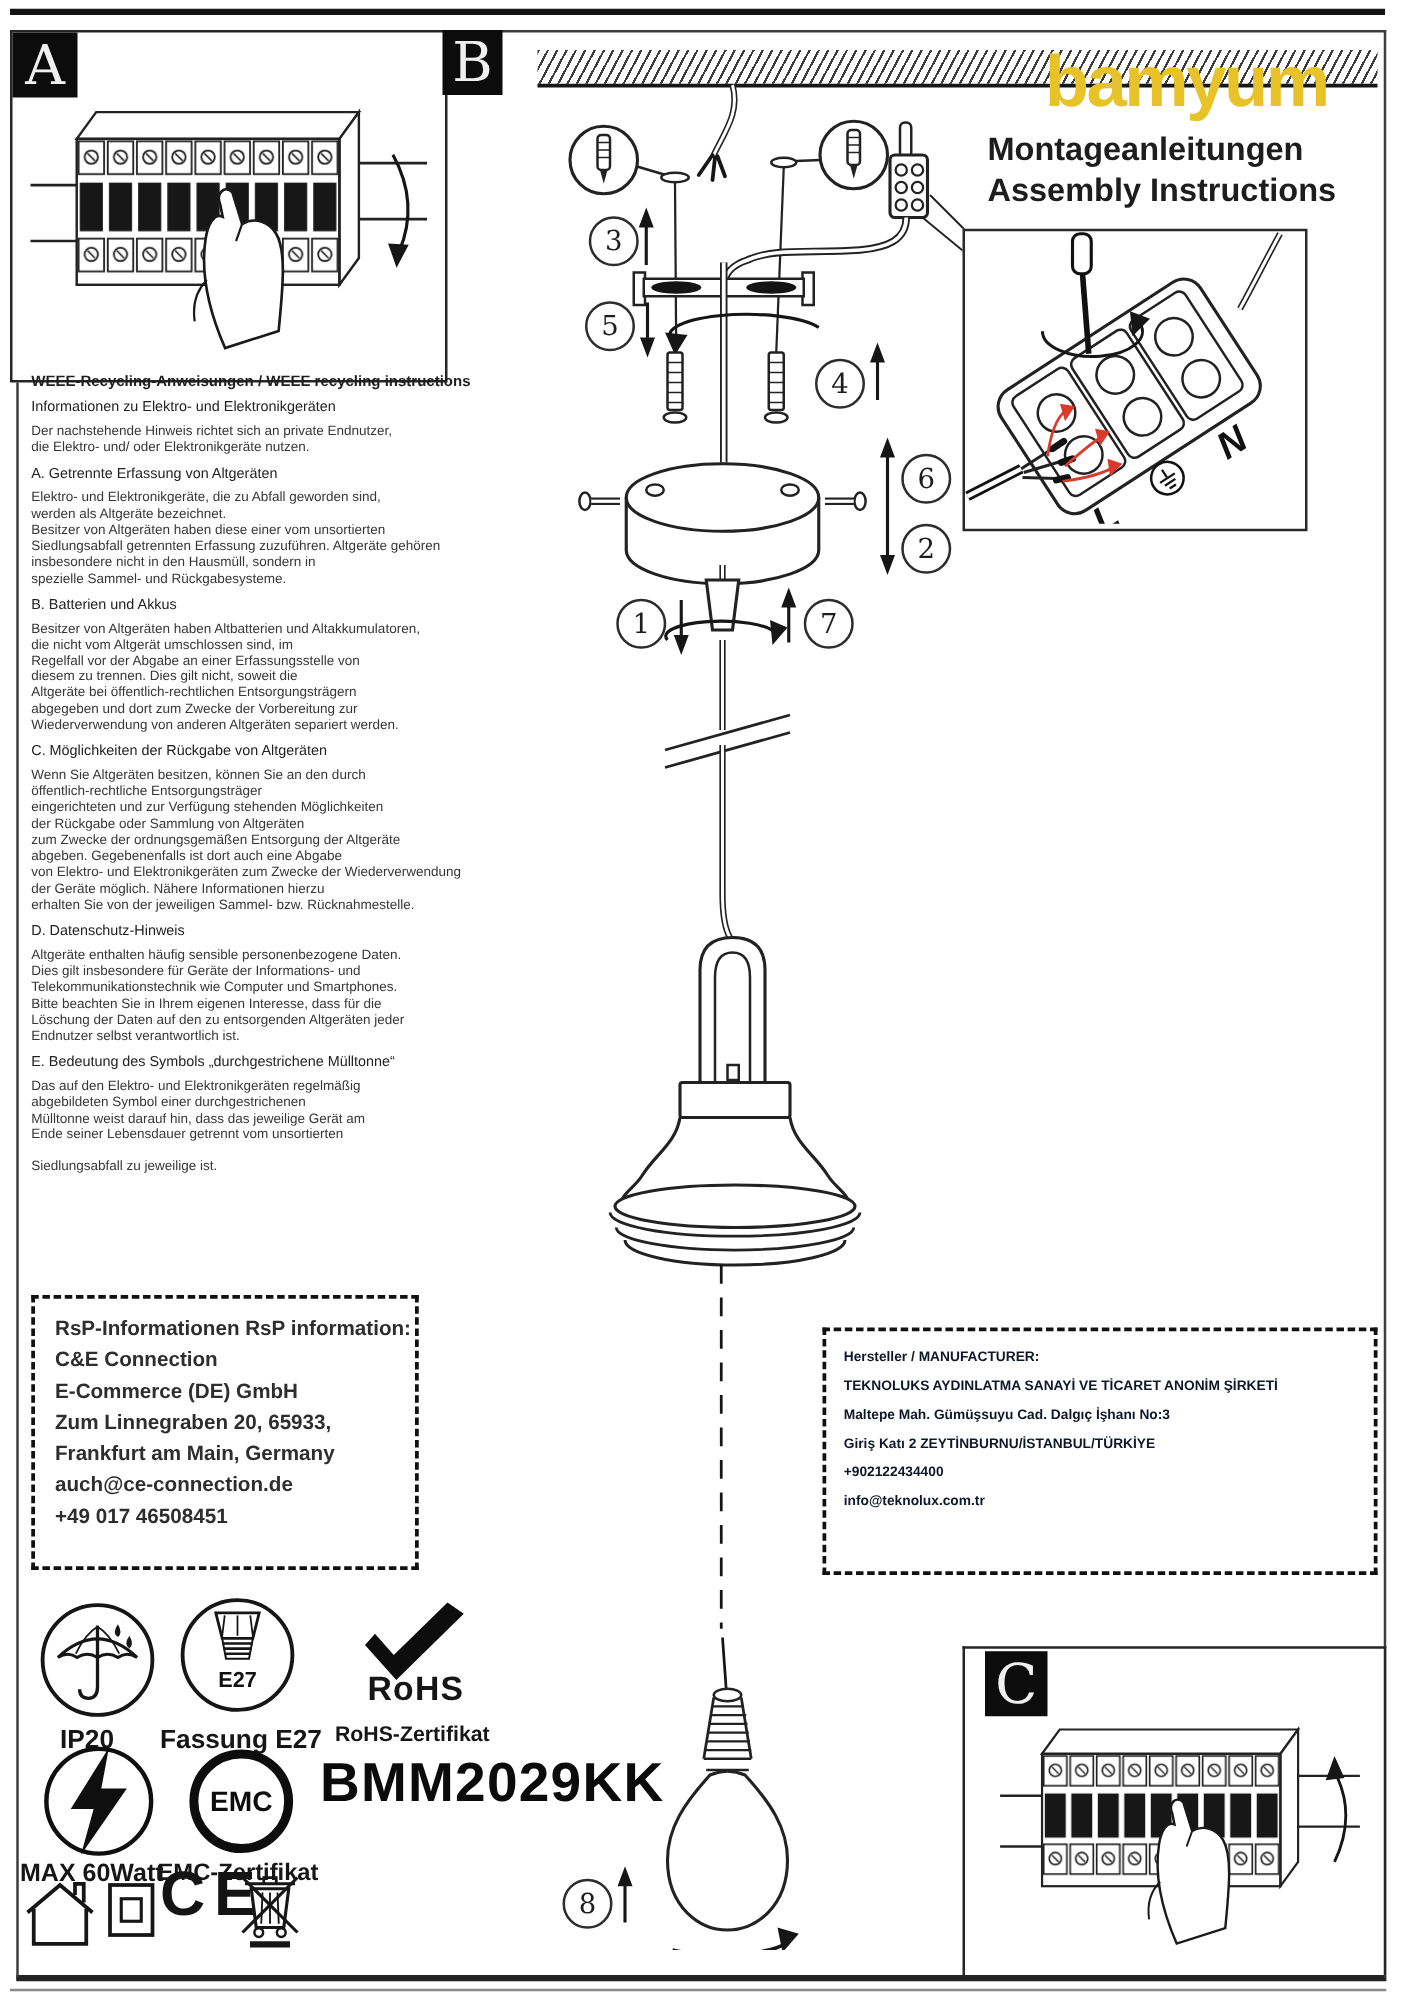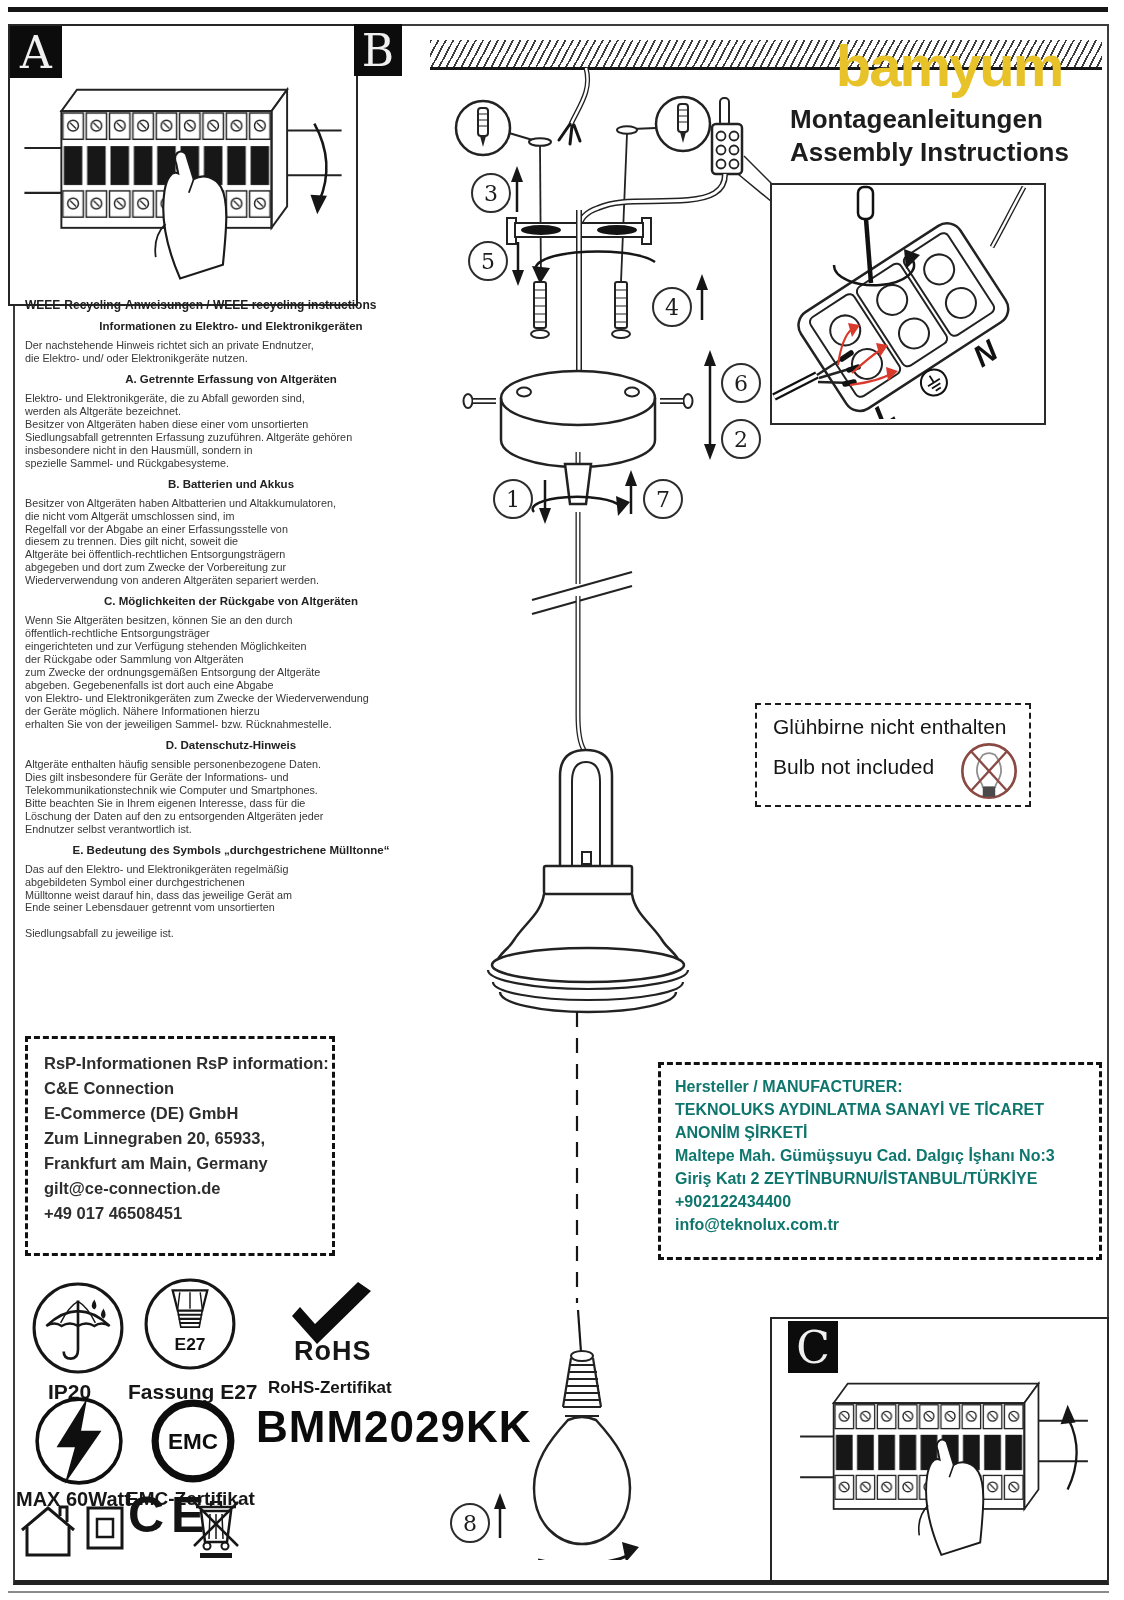--- a/index.html
+++ b/index.html
@@ -15,29 +15,29 @@
     justify-content:center;}
   .hatch{position:absolute;left:430px;top:40px;width:672px;height:27px;
     border-bottom:3px solid #161616;
     background:repeating-linear-gradient(118deg,#3c3c3c 0 1.7px,transparent 1.7px 6.6px);}
   .brand{position:absolute;left:796px;top:32px;width:306px;text-align:center;
     font-weight:700;font-size:58px;letter-spacing:-2px;color:#e8c229;}
   .subtle{position:absolute;width:320px;text-align:left;font-weight:700;
     font-size:26px;color:#1d1d1d;letter-spacing:0;}
   .weee{position:absolute;left:25px;top:298px;width:412px;}
   .w-head{font-size:12px;font-weight:700;color:#1f1f1f;margin-bottom:8px;}
-  .w-title{font-size:11.5px;font-weight:700;color:#222;margin:8px 0 7px;text-align:center;}
+  .w-title{font-size:11.5px;font-weight:400;color:#222;margin:8px 0 7px;}
   .w-body{font-size:10.8px;line-height:1.2;color:#373737;white-space:pre-line;}
   .w-tail{font-size:10.8px;color:#373737;margin-top:13px;}
   .step{position:absolute;width:36px;height:36px;border:2px solid #2d2d2d;border-radius:50%;
     font-family:"DejaVu Serif",serif;font-size:22px;color:#1d1d1d;display:flex;
     align-items:center;justify-content:center;background:rgba(255,255,255,.0);}
   .dashbox{position:absolute;border:3px dashed #111;background:#fff;}
   .rsp-line{font-size:16.5px;font-weight:700;color:#2e2e2e;line-height:25px;}
-  .man-line{font-size:16px;font-weight:700;color:#0f766e;line-height:23px;}
+  .man-line{font-size:11px;font-weight:700;color:#0f172a;line-height:23px;}
   .note-line{font-size:21px;font-weight:500;color:#161616;}
   .cert-label{position:absolute;font-weight:700;color:#161616;}
   .model{position:absolute;left:256px;top:1402px;font-size:44px;font-weight:700;
     color:#0b0b0b;letter-spacing:1px;}
   .ce-text{position:absolute;left:128px;top:1486px;font-size:50px;font-weight:700;
     letter-spacing:7px;color:#141414;}
   svg{display:block;}
   .nofit{pointer-events:none;}
 </style>
 </head>
@@ -307,39 +307,28 @@
         <path d="M 78,200 Q 108,196 120,188"></path>
       </g>
       <g fill="#d93a2c">
         <polygon points="76,138 88,140 80,152"></polygon>
         <polygon points="104,158 116,160 108,172"></polygon>
         <polygon points="114,182 126,186 116,196"></polygon>
       </g>
     </svg>
   </div>
 
-  <div class="abs" style="left:755px;top:703px;width:272px;height:100px;border:2.5px dashed #1c1c1c;background:#fff;">
-    <div class="note-line abs" style="left:16px;top:10px;">Glühbirne nicht enthalten</div>
-    <div class="note-line abs" style="left:16px;top:50px;">Bulb not included</div>
-    <svg class="abs" style="left:198px;top:34px;" width="68" height="64" viewBox="0 0 74 72">
-      <circle cx="37" cy="36" r="30" fill="none" stroke="#8a4a43" stroke-width="3"></circle>
-      <path d="M 30,18 C 24,26 22,32 24,40 C 26,48 30,50 30,54 L 44,54 C 44,50 48,48 50,40 C 52,32 50,26 44,18 Q 37,14 30,18 Z" fill="none" stroke="#8f8f8f" stroke-width="2"></path>
-      <rect x="30" y="54" width="14" height="11" fill="#4a4a4a"></rect>
-      <line x1="16" y1="13" x2="58" y2="59" stroke="#8a4a43" stroke-width="2.6"></line>
-      <line x1="58" y1="13" x2="16" y2="59" stroke="#8a4a43" stroke-width="2.6"></line>
-    </svg>
-  </div>
 
   <div class="dashbox" style="left:25px;top:1036px;width:310px;height:220px;padding:12px 0 0 16px;box-sizing:border-box;">
     <div class="rsp-line">RsP-Informationen RsP information:</div>
     <div class="rsp-line">C&amp;E Connection</div>
     <div class="rsp-line">E-Commerce (DE) GmbH</div>
     <div class="rsp-line">Zum Linnegraben 20, 65933,</div>
     <div class="rsp-line">Frankfurt am Main, Germany</div>
-    <div class="rsp-line">gilt@ce-connection.de</div>
+    <div class="rsp-line">auch@ce-connection.de</div>
     <div class="rsp-line">+49 017 46508451</div>
   </div>
 
   <div class="dashbox" style="left:658px;top:1062px;width:444px;height:198px;padding:10px 0 0 14px;box-sizing:border-box;">
     <div class="man-line">Hersteller / MANUFACTURER:</div>
     <div class="man-line">TEKNOLUKS AYDINLATMA SANAYİ VE TİCARET ANONİM ŞİRKETİ</div>
     <div class="man-line">Maltepe Mah. Gümüşsuyu Cad. Dalgıç İşhanı No:3</div>
     <div class="man-line">Giriş Katı 2 ZEYTİNBURNU/İSTANBUL/TÜRKİYE</div>
     <div class="man-line">+902122434400</div>
     <div class="man-line">info@teknolux.com.tr</div>

